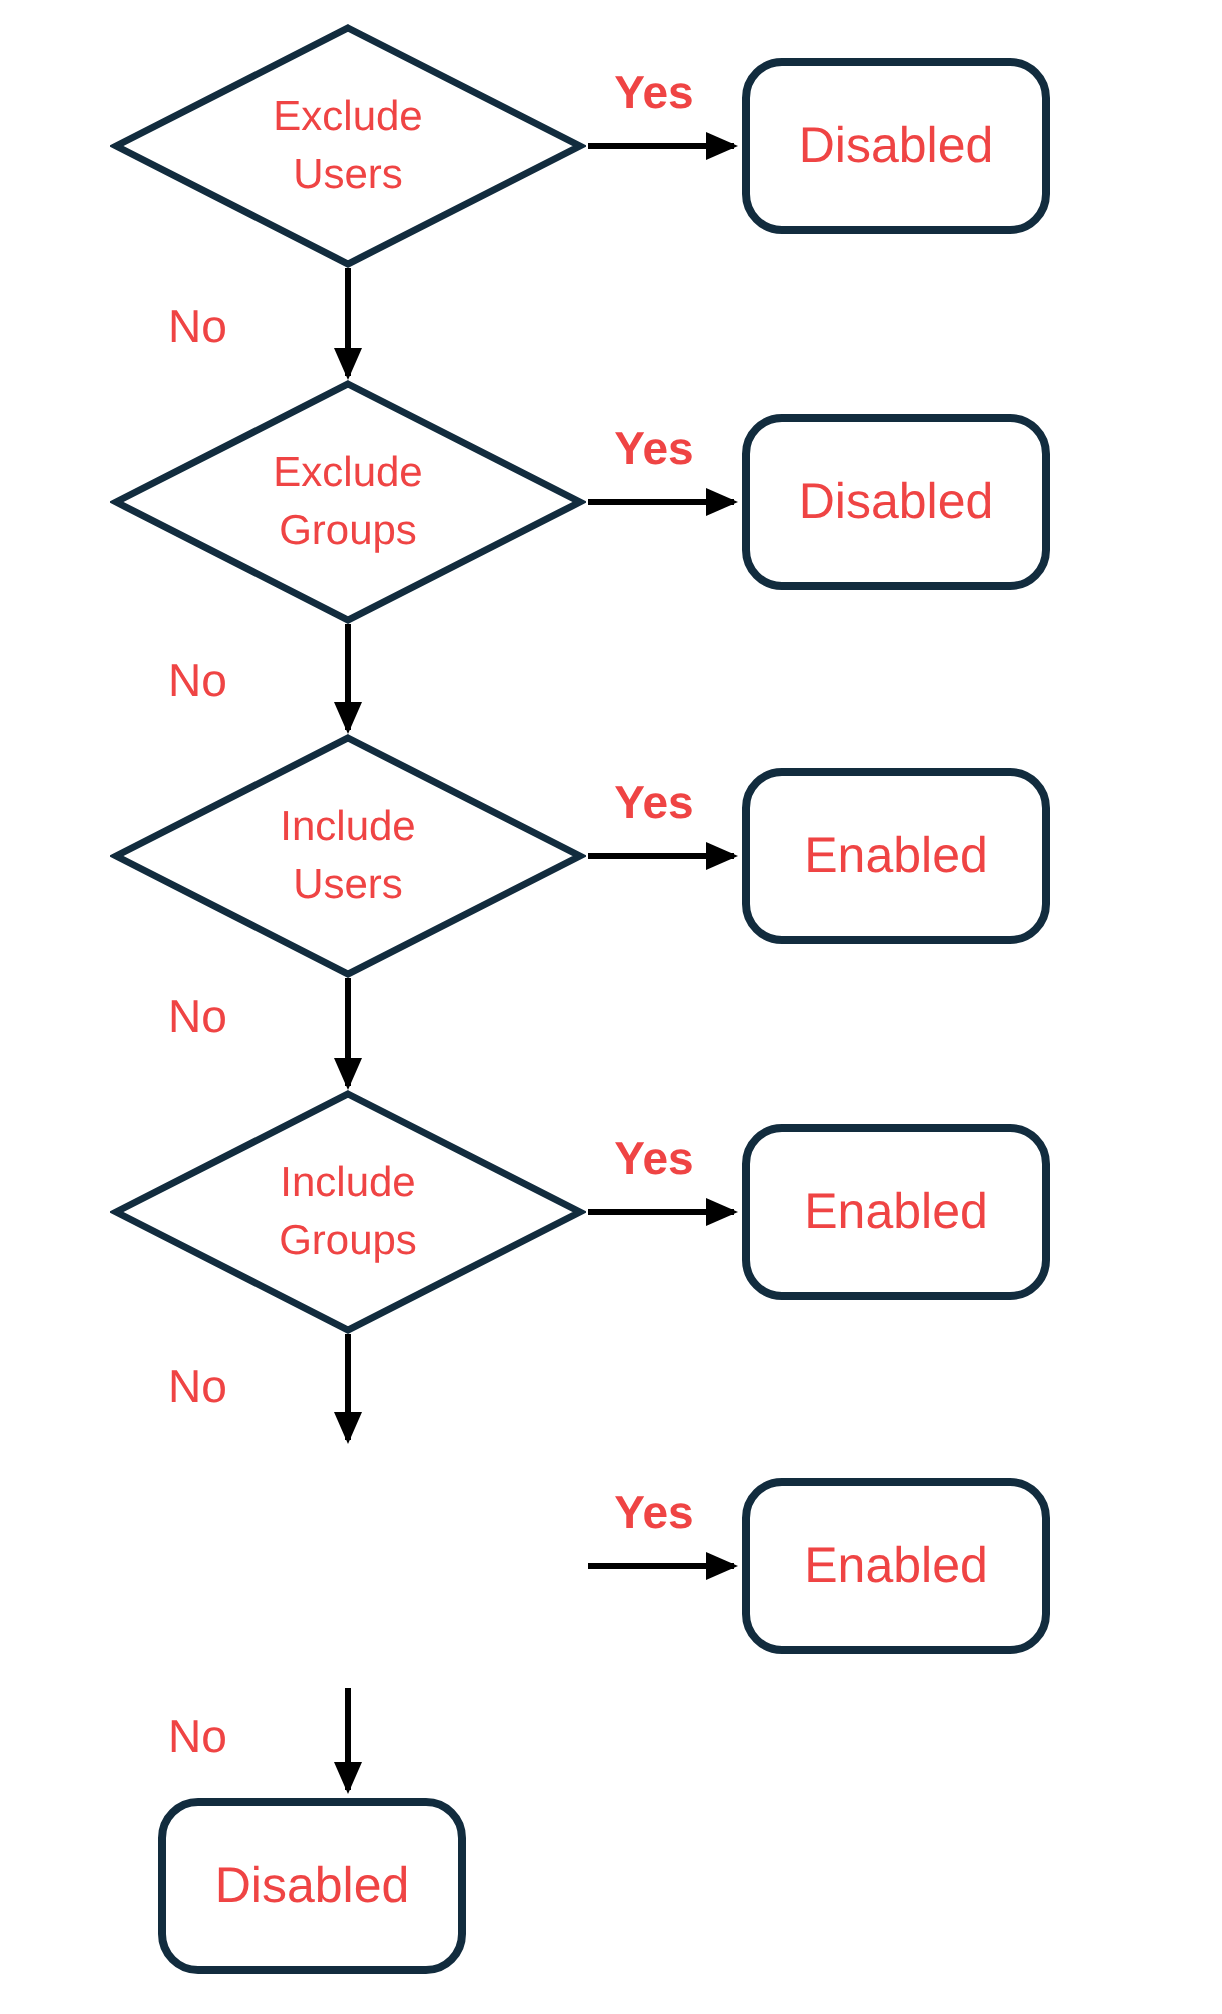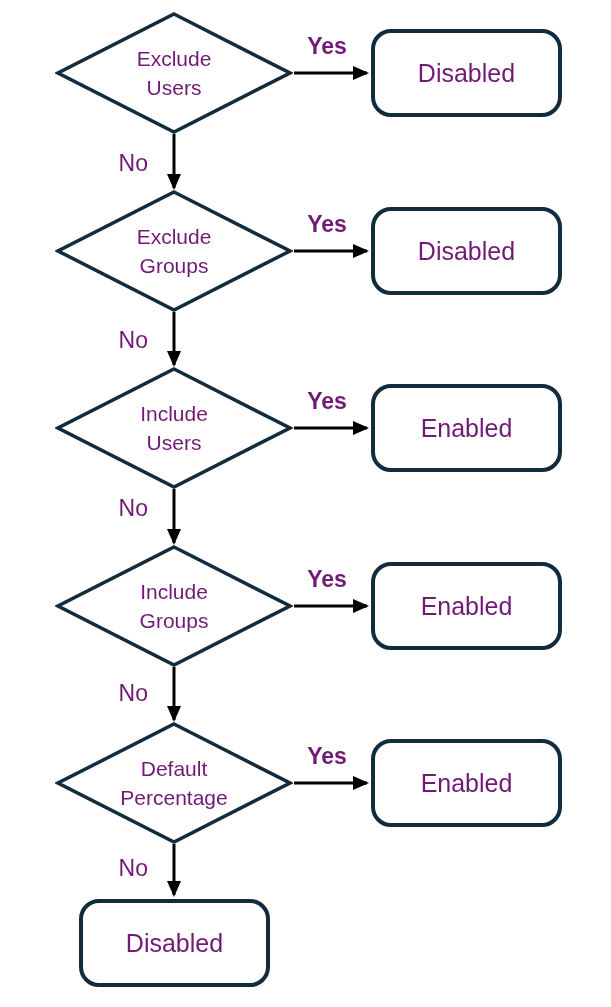--- a/index.html
+++ b/index.html
@@ -3,21 +3,21 @@
 <meta charset="utf-8">
 <style>
   * { margin: 0; padding: 0; box-sizing: border-box; }
   html, body { background: #ffffff; }
   .canvas {
     position: relative;
     width: 611px;
     height: 1007px;
     background: #ffffff;
     font-family: "Liberation Sans", sans-serif;
-    color: #701a75;
+    color: #ef4444;
     overflow: hidden;
   }
   .connectors {
     position: absolute;
     left: 0; top: 0;
     width: 611px; height: 1007px;
     pointer-events: none;
   }
   .connectors line { stroke: #000000; stroke-width: 3; }
   .diamond {
@@ -44,24 +44,24 @@
     line-height: 29px;
     text-align: center;
   }
   .edge-label {
     position: absolute;
     font-size: 23px;
     line-height: 28px;
     white-space: nowrap;
   }
   .edge-label.yes { width: 62px; text-align: center; font-weight: bold; }
-  .edge-label.no  { width: 64px; text-align: right; }
+  .edge-label.no  { width: 64px; text-align: left; }
   .result {
     position: absolute;
-    width: 191px;
+    width: 154px;
     height: 88px;
     border: 4px solid #122c3e;
     border-radius: 20px;
     background: #ffffff;
     display: flex;
     align-items: center;
     justify-content: center;
     font-size: 25px;
   }
 </style>
@@ -135,28 +135,19 @@
       </svg>
     <div class="diamond-label">
       <span>Include</span>
       <span>Groups</span>
     </div>
   </div>
   <div class="edge-label yes" style="left:296px; top:565px;">Yes</div>
   <div class="result" style="left:371px; top:562px;">Enabled</div>
   <div class="edge-label no" style="left:84px; top:679px;">No</div>
 
-  <div class="diamond" style="left:55px; top:722px;">
-    <svg width="238" height="122">
-        <polygon points="119,2 235,61 119,120 3,61"></polygon>
-      </svg>
-    <div class="diamond-label">
-      <span>Default</span>
-      <span>Percentage</span>
-    </div>
-  </div>
   <div class="edge-label yes" style="left:296px; top:742px;">Yes</div>
   <div class="result" style="left:371px; top:739px;">Enabled</div>
   <div class="edge-label no" style="left:84px; top:854px;">No</div>
 
   <div class="result" style="left:79px; top:899px;">Disabled</div>
 
 </div>
 
 </body></html>

